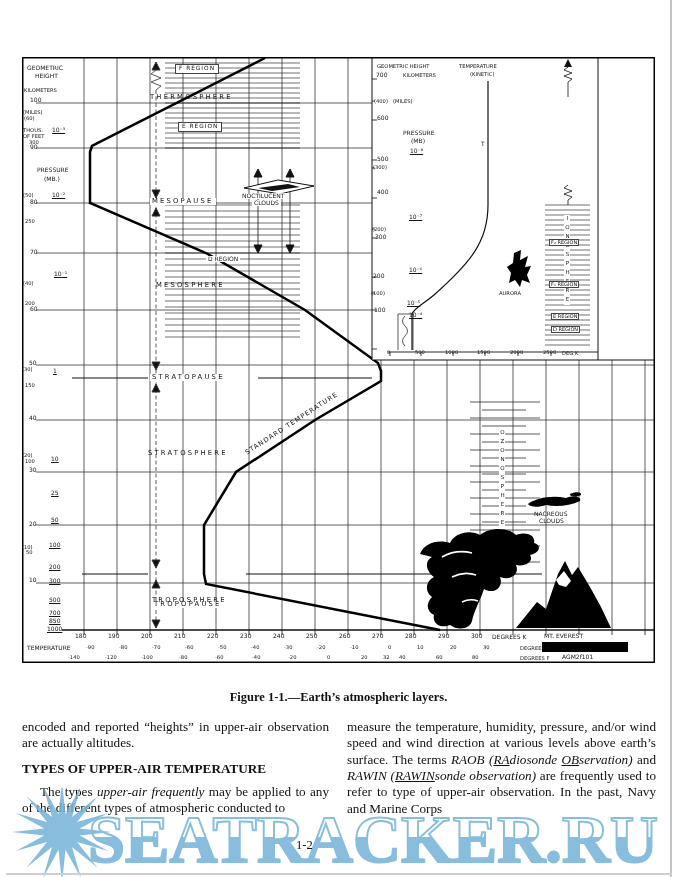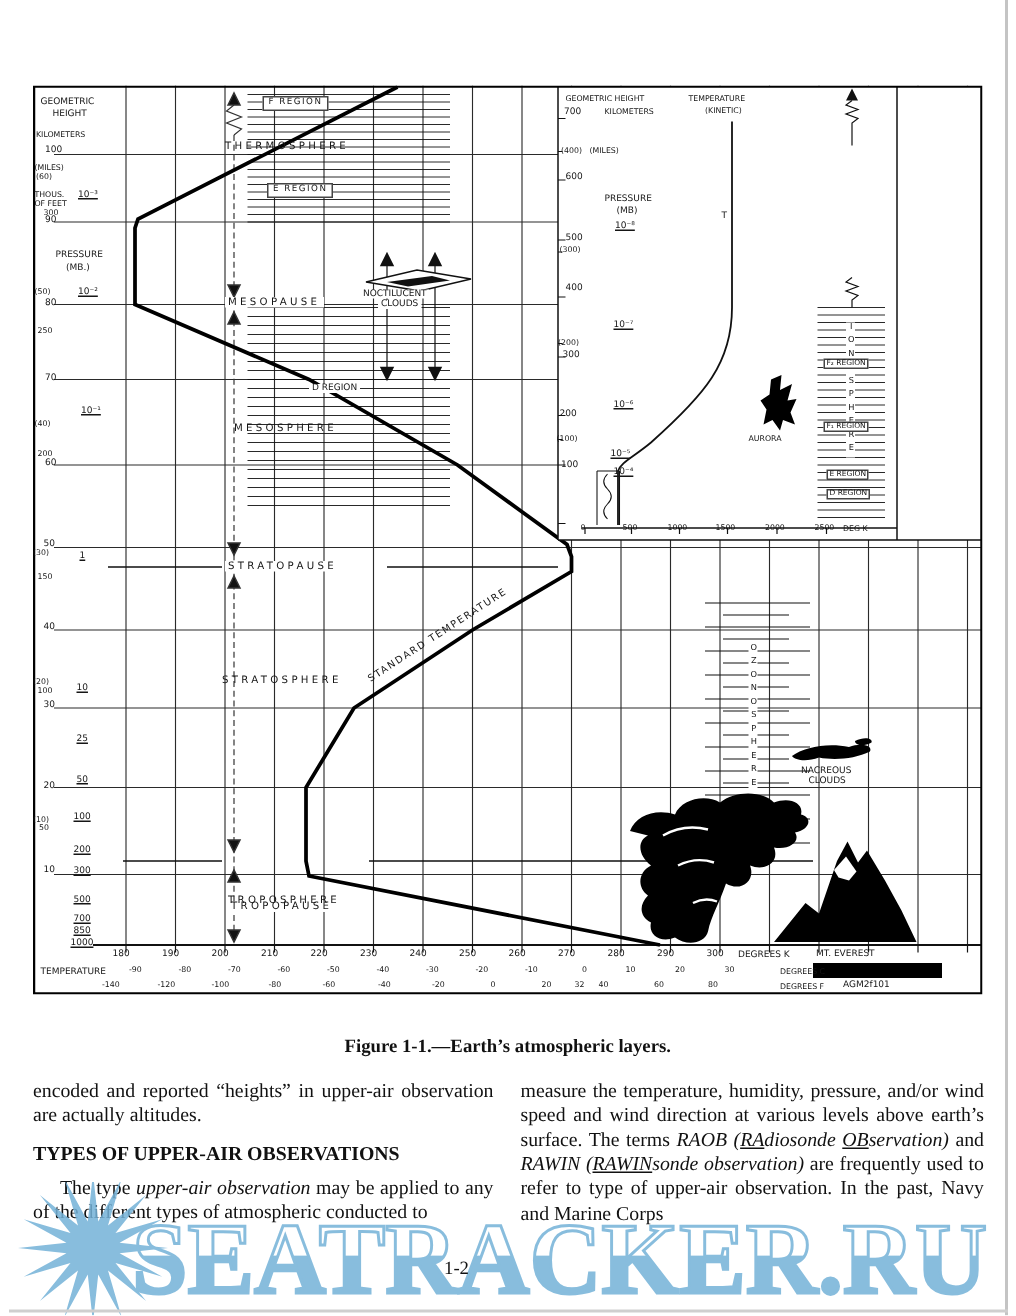--- a/index.html
+++ b/index.html
@@ -271,22 +271,22 @@
         <span class="lbl xs" style="left: 488px; top: 293px;">2000</span>
         <span class="lbl xs" style="left: 521px; top: 293px;">2500</span>
         <span class="lbl xs" style="left: 540px; top: 294px;">DEG K</span>
       </div>
   </div>
 
   <div class="caption">Figure 1-1.—Earth’s atmospheric layers.</div>
 
   <div class="col col-left">
     <p><span class="rt-n">encoded and reported “heights” in upper-air observation are actually altitudes.</span></p>
-    <h2>TYPES OF UPPER-AIR OBSERVATIONS</h2>
-    <p class="indent"><span class="rt-n">The type </span><span class="rt-i">upper-air observation</span><span class="rt-n"> may be applied to any of the different types of atmospheric conducted to</span></p>
+    <h2>TYPES OF UPPER-AIR TEMPERATURE</h2>
+    <p class="indent"><span class="rt-n">The types </span><span class="rt-i">upper-air frequently</span><span class="rt-n"> may be applied to any of the different types of atmospheric conducted to</span></p>
   </div>
 
   <div class="col col-right">
     <p><span class="rt-n">measure the temperature, humidity, pressure, and/or wind speed and wind direction at various levels above earth’s surface. The terms </span><span class="rt-i">RAOB (</span><span class="rt-iu">RA</span><span class="rt-i">diosonde </span><span class="rt-iu">OB</span><span class="rt-i">servation)</span><span class="rt-n"> and </span><span class="rt-i">RAWIN (</span><span class="rt-iu">RAWIN</span><span class="rt-i">sonde observation)</span><span class="rt-n"> are frequently used to refer to type of upper-air observation. In the past, Navy and Marine Corps</span></p>
   </div>
 
   <svg class="watermark" width="677" height="89" viewBox="0 0 677 89">
     <defs>
       <linearGradient id="wmg" x1="0" y1="0" x2="0" y2="1">
         <stop offset="0" stop-color="#74b2d8" stop-opacity="0"></stop>

